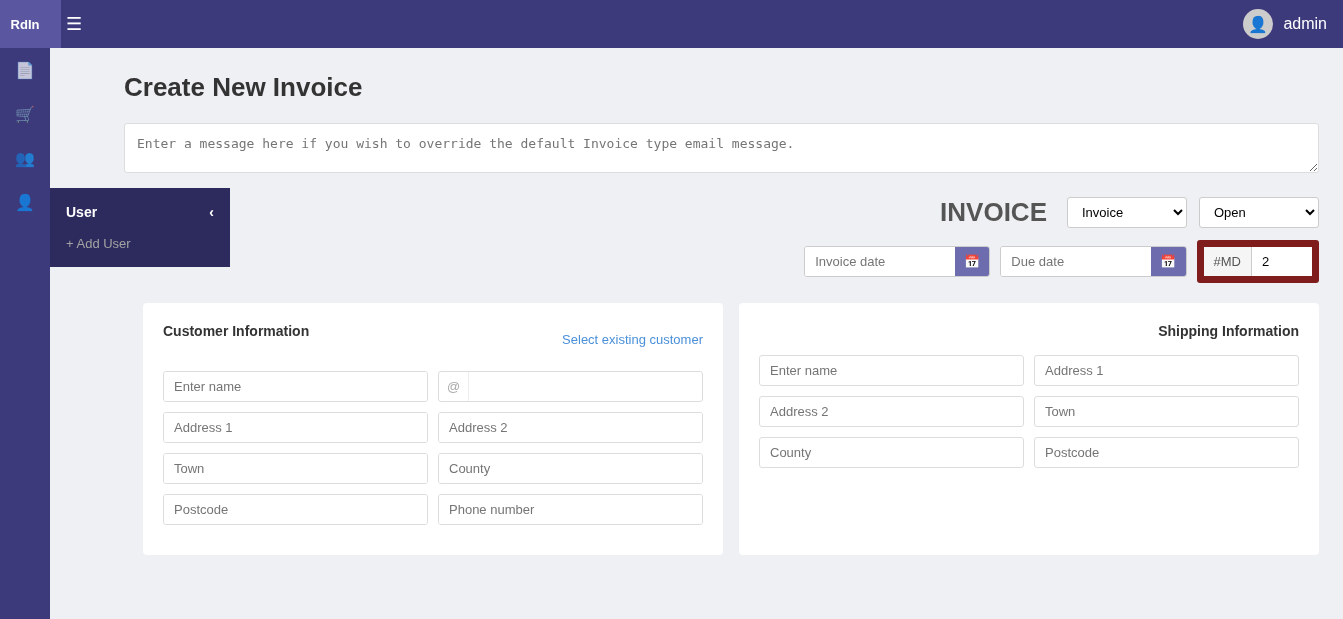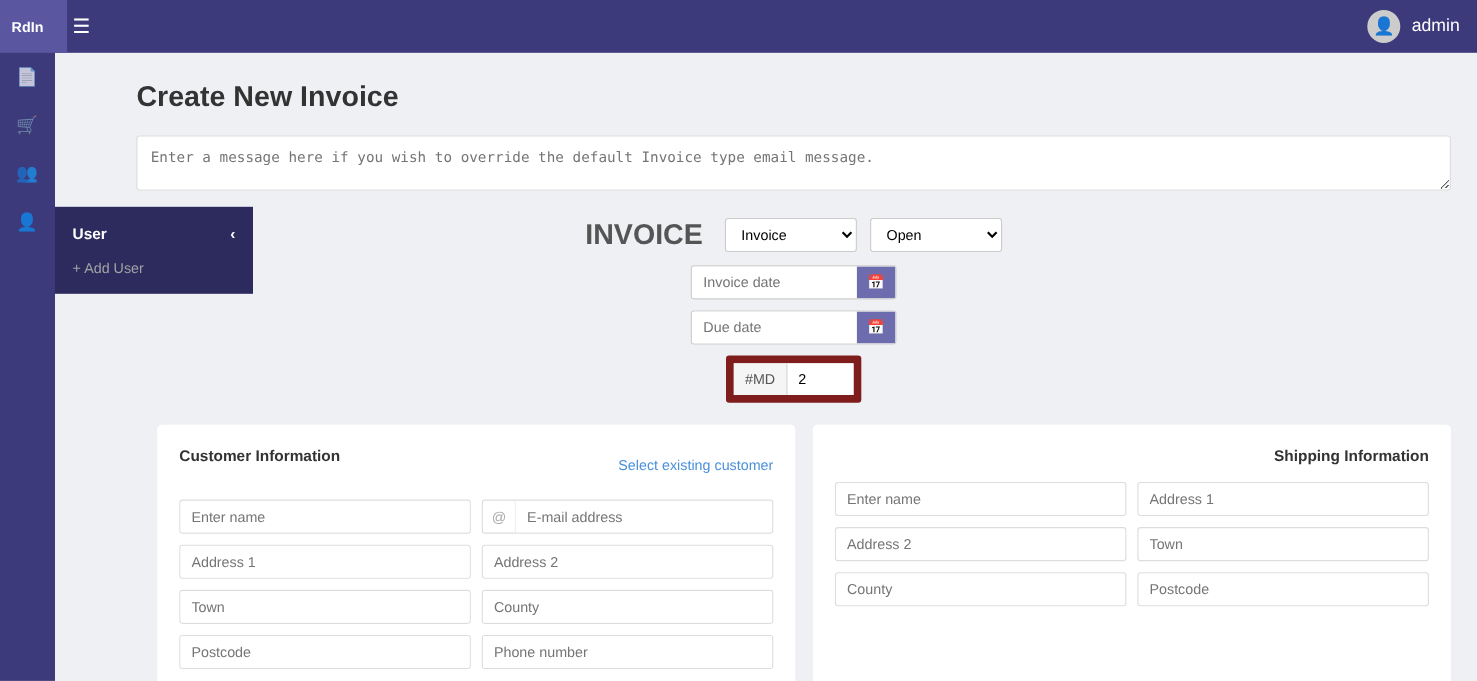--- a/index.html
+++ b/index.html
@@ -134,21 +134,21 @@
       font-size: 13px;
       height: 50px;
       margin-bottom: 20px;
       width: 100%;
     }
 
     
     .invoice-header {
       display: flex;
       align-items: center;
-      justify-content: center;
+      justify-content: flex-end;
       gap: 12px;
       margin-bottom: 12px;
     }
     .invoice-title {
       font-size: 26px;
       font-weight: bold;
       color: #555;
       margin-right: 8px;
     }
     .invoice-select {
@@ -161,21 +161,20 @@
       min-width: 120px;
     }
 
     
     .invoice-dates {
       display: flex;
       align-items: center;
       justify-content: flex-end;
       gap: 10px;
       margin-bottom: 20px;
-      flex-direction: column;
     }
     .date-input-wrap {
       display: flex;
       align-items: center;
       border: 1px solid #ccc;
       border-radius: 3px;
       background: white;
       overflow: hidden;
     }
     .date-input {
@@ -374,21 +373,20 @@
         <span class="info-card-title">Customer Information</span>
         <a class="select-customer-link">Select existing customer</a>
       </div>
 
       <div class="form-row">
         <div class="form-input-wrap">
           <input class="form-input" type="text" placeholder="Enter name" style="">
         </div>
         <div class="form-input-wrap">
           <span class="form-input-prefix">@</span>
-          <input class="form-input" type="text" placeholder="E-mail address" style="">
         </div>
       </div>
 
       <div class="form-row">
         <div class="form-input-wrap">
           <input class="form-input" type="text" placeholder="Address 1" style="">
         </div>
         <div class="form-input-wrap">
           <input class="form-input" type="text" placeholder="Address 2" style="">
         </div>

